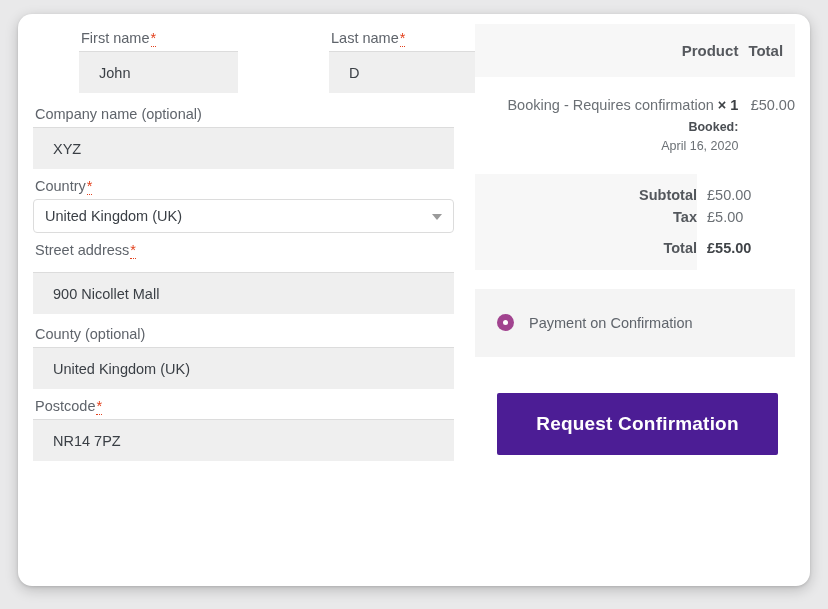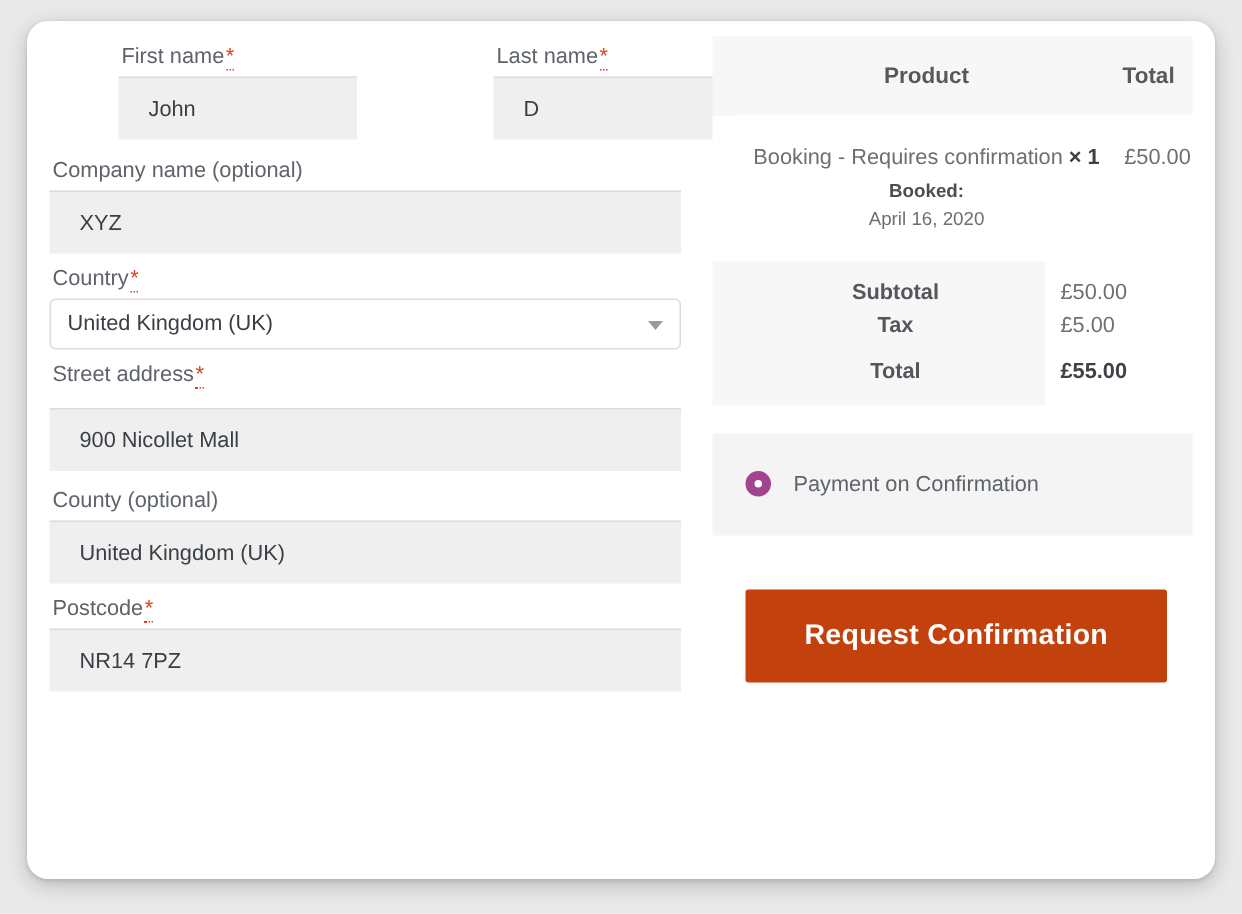--- a/index.html
+++ b/index.html
@@ -96,21 +96,21 @@
   .gap-sm { height: 7px; }
   .gap-xs { height: 3px; }
 
   
   .review-col {
     flex: 1 1 auto;
     padding: 10px 15px 0 5px;
   }
 
   .order-table { width: 100%; border-collapse: collapse; }
-  .order-table th, .order-table td { text-align: center; }
+  .order-table th, .order-table td { text-align: right; }
 
   .order-table thead th {
     background: #f7f7f7;
     font-size: 15px;
     font-weight: bold;
     color: #56595e;
     padding: 18px 0 18px 22px;
   }
   .order-table thead th.amt { text-align: left; padding-left: 10px; }
 
@@ -128,21 +128,21 @@
     line-height: 25px;
   }
   .qty { color: #3d4145; font-weight: bold; }
 
   .meta { margin-top: 11px; font-size: 12.5px; line-height: 19px; }
   .meta .mlabel { font-weight: bold; color: #4a4e53; display: block; }
   .meta .mval { color: #6b7075; display: block; }
 
   .totals { width: 100%; border-collapse: collapse; }
   .totals th {
-    text-align: center;
+    text-align: right;
     background: #f7f7f7;
     font-size: 14.5px;
     font-weight: bold;
     color: #53575c;
     padding: 3px 0 3px 22px;
     width: 222px;
   }
   .totals td {
     text-align: left;
     font-size: 14.5px;
@@ -179,21 +179,21 @@
     border-radius: 50%;
     background: #ffffff;
   }
   .pay-label { font-size: 14.5px; color: #5f646b; }
 
   .submit-wrap { margin-top: 36px; padding: 0 0 0 22px; }
   .submit-btn {
     display: block;
     width: 281px;
     height: 62px;
-    background: #c2410c;
+    background: #4c1d95;
     color: #ffffff;
     border: none;
     border-radius: 2px;
     font-family: "Liberation Sans", sans-serif;
     font-size: 19px;
     font-weight: bold;
     letter-spacing: 0.2px;
     cursor: pointer;
   }
 </style>

